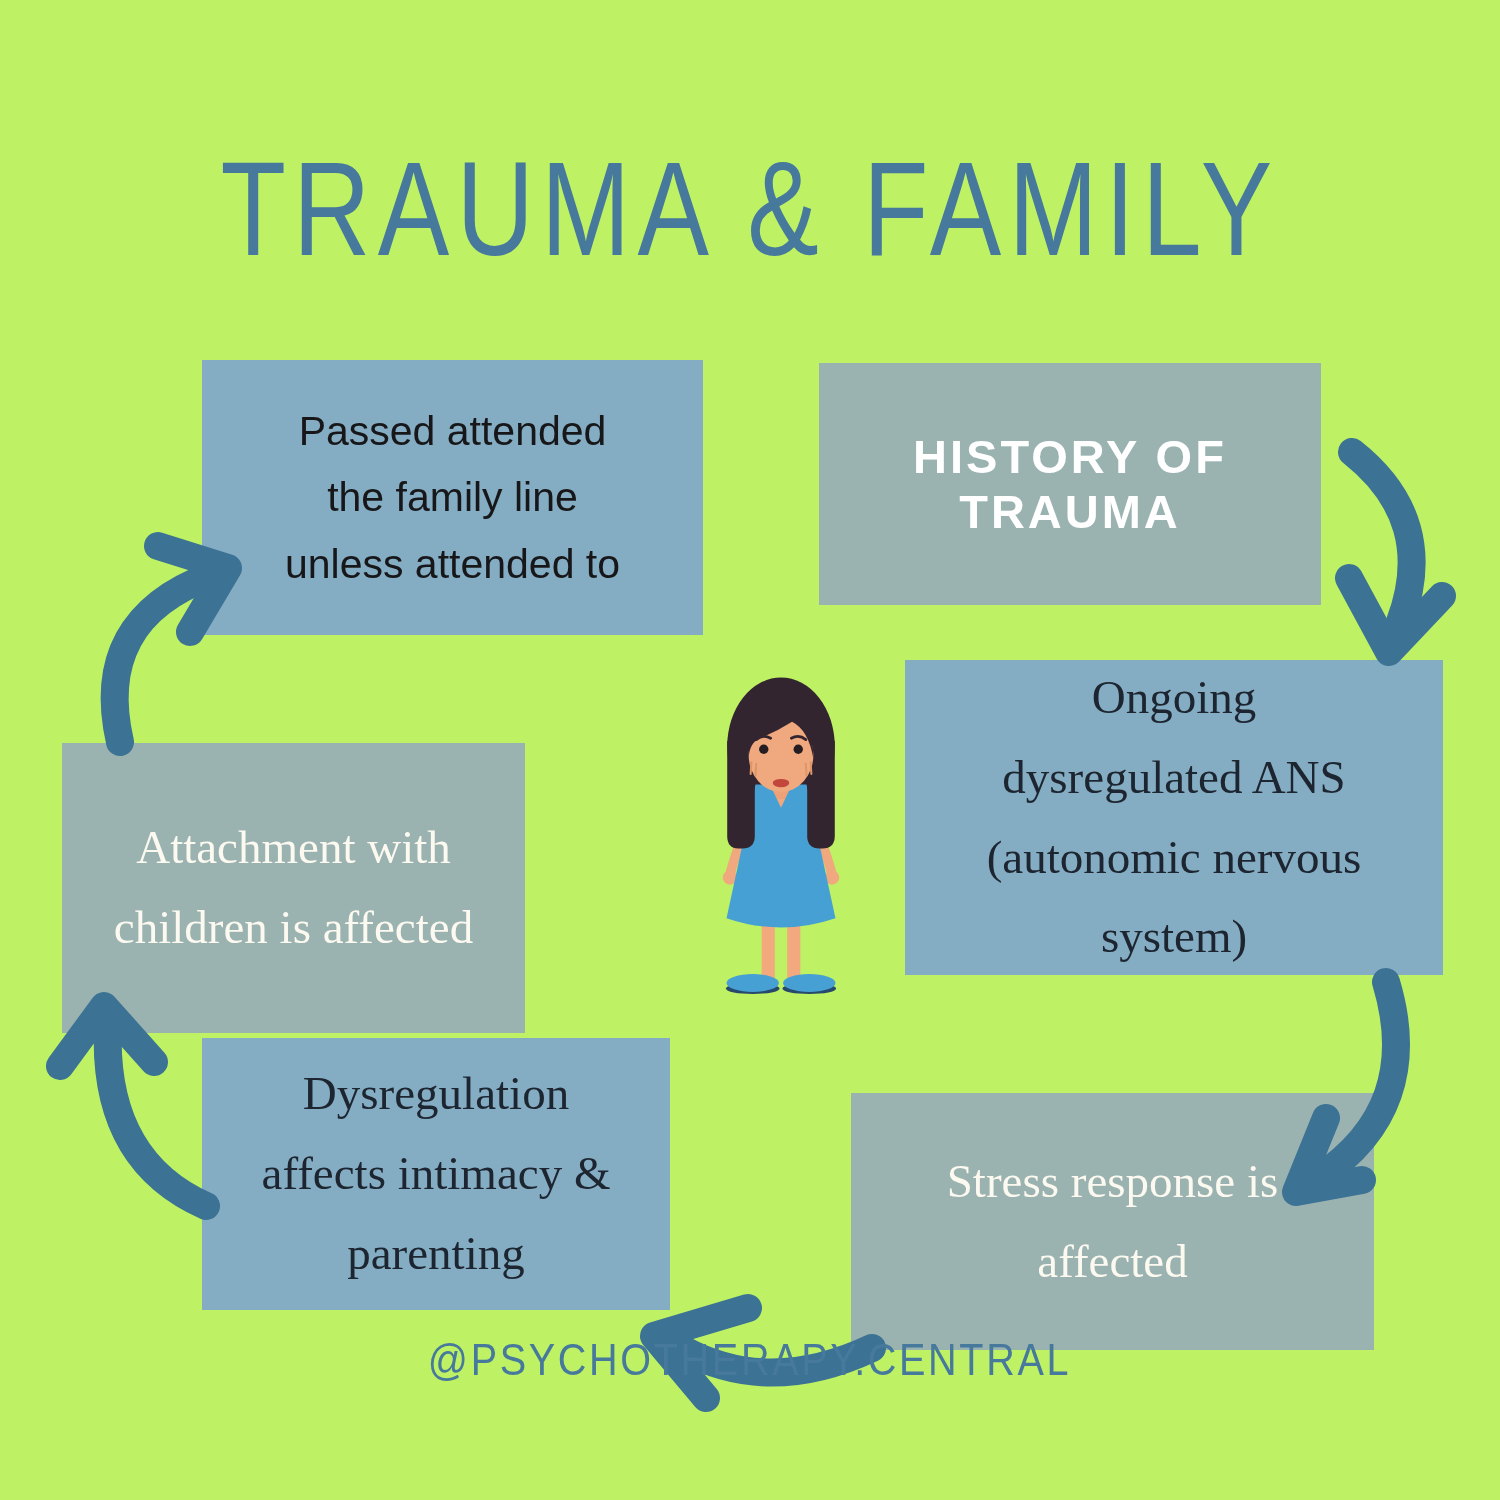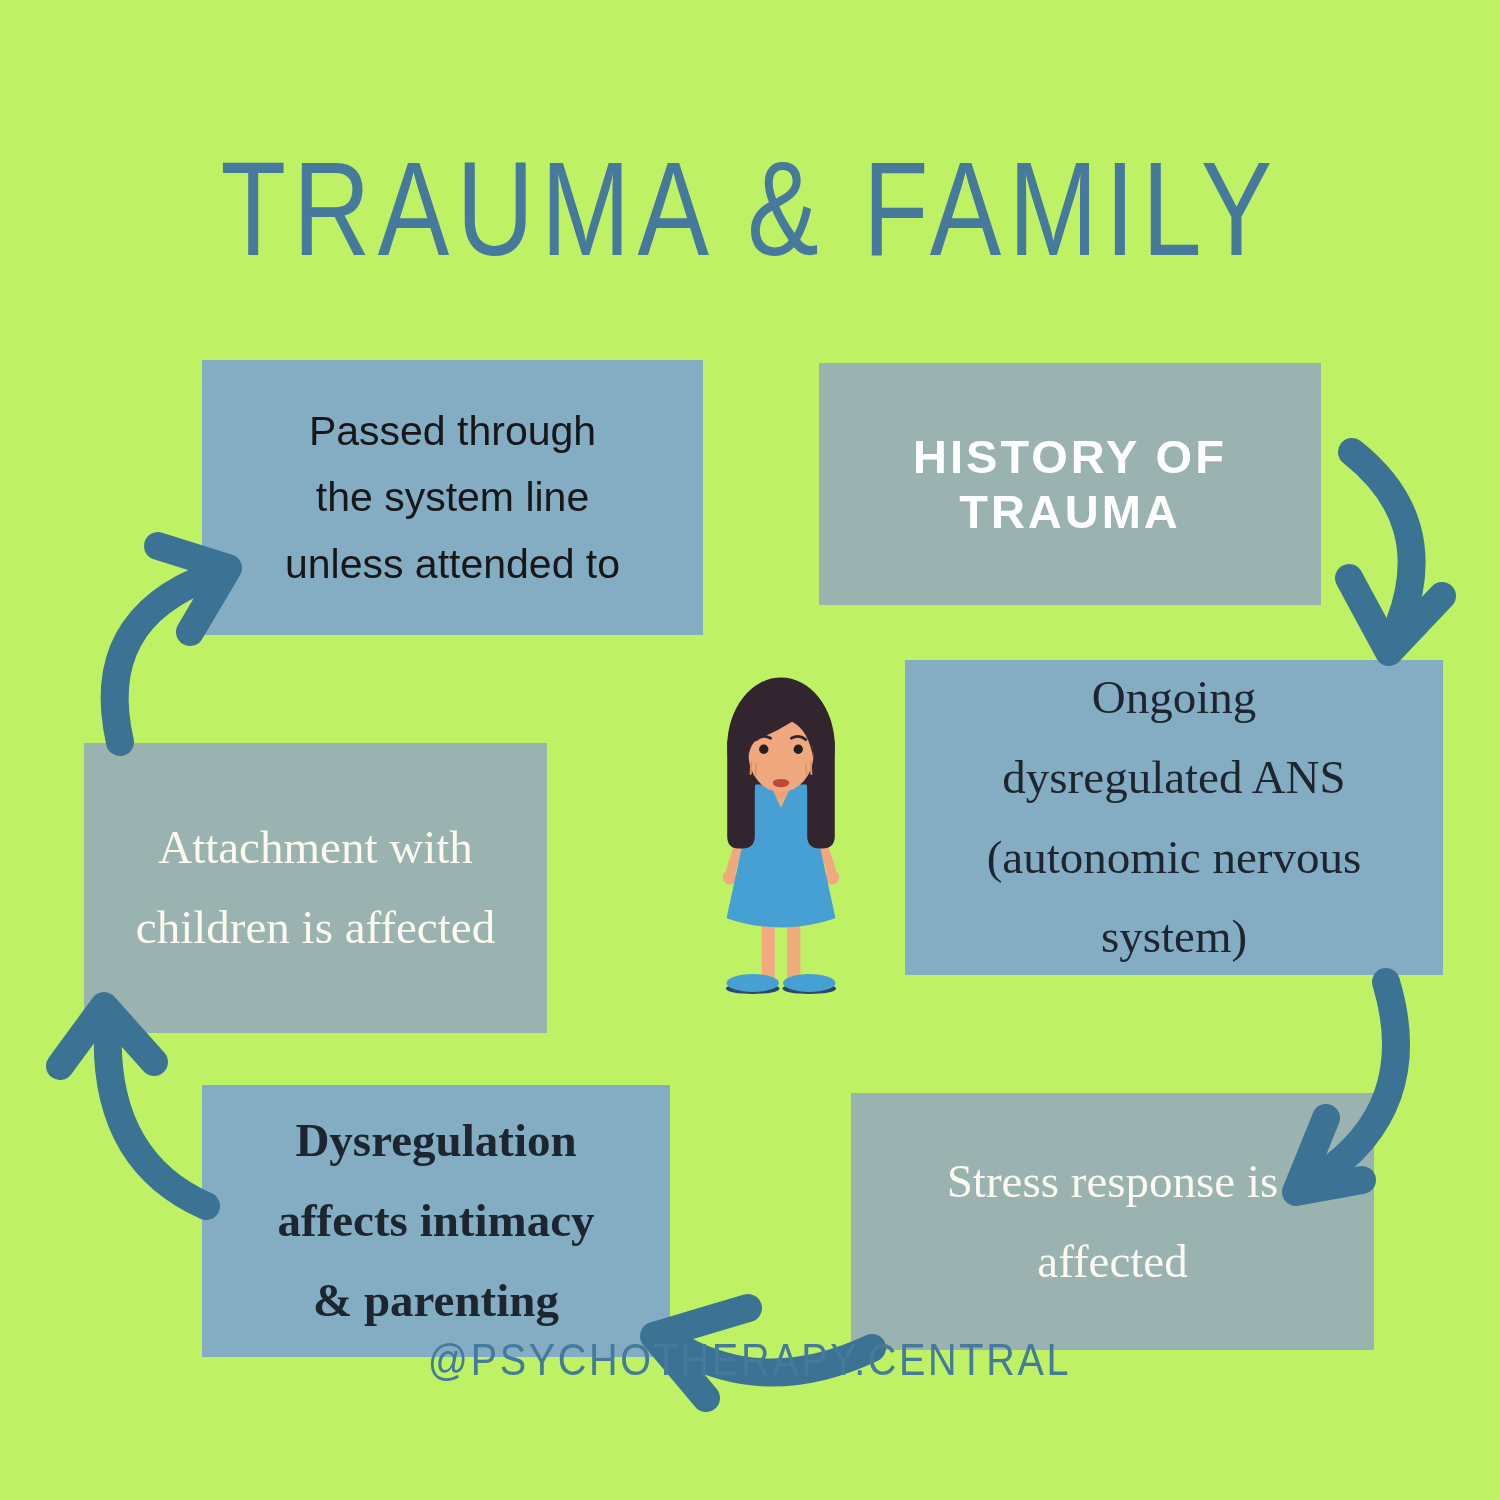--- a/index.html
+++ b/index.html
@@ -20,22 +20,22 @@
   .blue{background:#84adc3;}
   .sage{background:#9ab3b0;}
   .sans-dark p{font-family:"Liberation Sans",sans-serif;font-size:41px;line-height:1.62;color:#17171a;}
   .sans-white p{font-family:"Liberation Sans",sans-serif;font-size:47px;font-weight:700;letter-spacing:3px;color:#ffffff;}
   .serif-dark p{font-family:"Liberation Serif","DejaVu Serif",serif;font-size:47px;line-height:1.7;color:#1d2530;}
   .serif-white p{font-family:"Liberation Serif","DejaVu Serif",serif;font-size:47px;line-height:1.7;color:#fcf9f0;}
 
   #node-passed   {left:202px;top:360px;width:501px;height:275px;padding:0 80px;}
   #node-history  {left:819px;top:363px;width:502px;height:242px;padding:0 50px;}
   #node-ongoing  {left:905px;top:660px;width:538px;height:315px;padding:0 62px;}
-  #node-attach   {left:84px; top:743px;width:463px;height:290px;padding:0 40px;}
-  #node-dysreg   {left:202px;top:1085px;width:468px;height:272px;padding:0 52px;font-weight:bold;}
+  #node-attach   {left:62px; top:743px;width:463px;height:290px;padding:0 40px;}
+  #node-dysreg   {left:202px;top:1038px;width:468px;height:272px;padding:0 52px;}
   #node-stress   {left:851px;top:1093px;width:523px;height:257px;padding:0 40px;}
 
   .arrows{position:absolute;left:0;top:0;width:1500px;height:1500px;z-index:3;pointer-events:none;}
   .arrows path{stroke:#3c7294;stroke-width:28;fill:none;stroke-linecap:round;stroke-linejoin:round;}
 
   .girl{position:absolute;left:712px;top:672px;width:138px;height:331px;z-index:2;}
 
   .footer-wrap{position:absolute;top:1334px;left:0;width:100%;display:flex;justify-content:center;z-index:4;}
   .footer-wrap span{
     display:inline-block;transform:scaleX(.88);transform-origin:center;
@@ -68,21 +68,21 @@
       <path d="M 206,1206 Q 102,1160 108,1026"></path>
       <path d="M 60,1066 L 104,1006 L 154,1062"></path>
     </g>
     <g>
       <path d="M 120,742 Q 92,620 210,576"></path>
       <path d="M 190,632 L 228,568 L 158,546"></path>
     </g>
   </svg>
 
   <div class="node blue sans-dark" id="node-passed">
-    <p>Passed through the system line unless attended to</p>
+    <p>Passed attended the family line unless attended to</p>
   </div>
 
   <div class="node sage sans-white" id="node-history">
     <p>HISTORY OF TRAUMA</p>
   </div>
 
   <div class="node blue serif-dark" id="node-ongoing">
     <p>Ongoing dysregulated ANS (autonomic nervous system)</p>
   </div>
 

